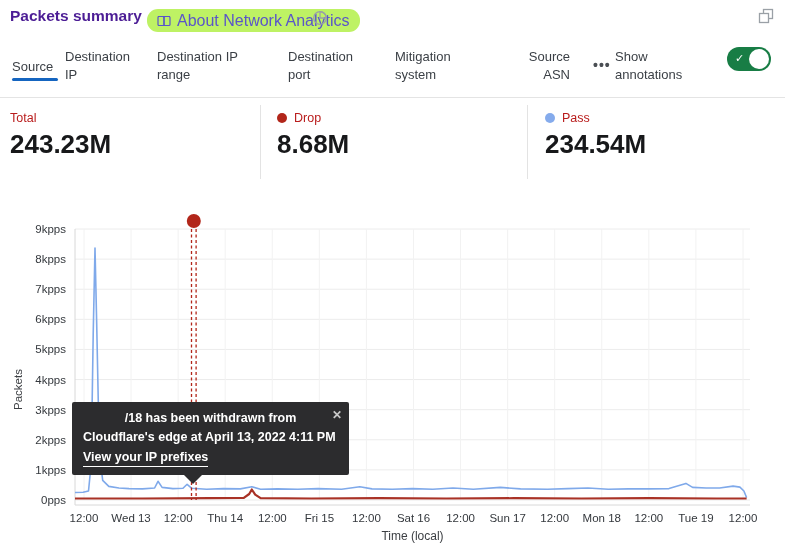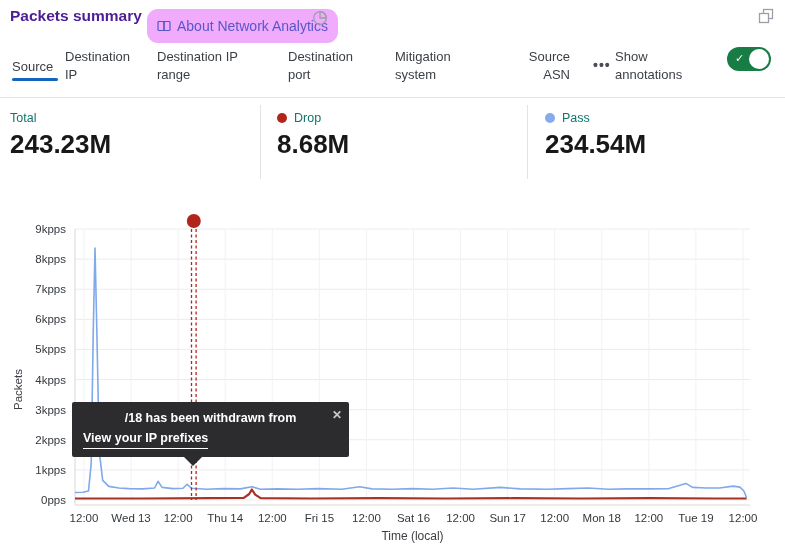--- a/index.html
+++ b/index.html
@@ -1,22 +1,22 @@
 <!DOCTYPE html>
 <html><head>
 <meta charset="utf-8">
 <style>
   html,body{margin:0;padding:0;background:#fff;}
   .page{position:relative;width:785px;height:555px;background:#fff;overflow:hidden;
         font-family:"Liberation Sans",sans-serif;color:#202124;}
 
   
   .title{position:absolute;left:10px;top:7px;font-size:15.5px;font-weight:bold;color:#4c1d95;}
-  .badge{position:absolute;left:147px;top:9px;height:34px;display:flex;align-items:center;gap:6px;
-         padding:0 10px;border-radius:11px;background:#f0abfc;color:#5a55c9;font-size:14px;cursor:pointer;}
+  .badge{position:absolute;left:147px;top:9px;height:23px;display:flex;align-items:center;gap:6px;
+         padding:0 10px;border-radius:11px;background:#bef264;color:#5a55c9;font-size:16px;cursor:pointer;}
   .pie-icon{position:absolute;left:312px;top:10px;width:16px;height:16px;cursor:pointer;}
   .popout{position:absolute;right:10px;top:8px;width:17px;height:17px;cursor:pointer;}
 
   
   .tabs{position:absolute;left:0;top:44px;width:785px;height:53px;border-bottom:1px solid #e4e4e4;
         font-size:13px;color:#3a3f45;line-height:1.42;}
   .tab{position:absolute;top:4px;cursor:pointer;}
   .tab.single{top:14px;}
   .tab-underline{position:absolute;left:12px;top:34px;width:46px;height:3px;background:#1565c0;border-radius:2px;}
   .t0{left:12px;} .t1{left:65px;width:76px;} .t2{left:157px;width:98px;} .t3{left:288px;width:84px;}
@@ -26,21 +26,21 @@
   .show-ann{position:absolute;left:615px;top:4px;width:90px;}
   .toggle{position:absolute;left:727px;top:3px;width:44px;height:24px;border-radius:12px;background:#187d45;
           cursor:pointer;}
   .toggle .check{position:absolute;left:8px;top:4px;color:#fff;font-size:11px;}
   .toggle .knob{position:absolute;right:2px;top:2px;width:20px;height:20px;border-radius:50%;background:#fff;}
 
   
   .stats{position:absolute;left:0;top:97px;width:785px;height:88px;}
   .stat{position:absolute;top:0;}
   .s0{left:10px;} .s1{left:277px;} .s2{left:545px;}
-  .stat-label{position:absolute;top:14px;font-size:12.5px;color:#0f766e;white-space:nowrap;display:flex;align-items:center;}
+  .stat-label{position:absolute;top:14px;font-size:12.5px;color:#b91c1c;white-space:nowrap;display:flex;align-items:center;}
   .dot{display:inline-block;width:10px;height:10px;border-radius:50%;margin-right:7px;}
   .stat-value{position:absolute;top:32px;font-size:26px;font-weight:600;color:#17181a;white-space:nowrap;}
   .vdiv{position:absolute;top:8px;width:1px;height:74px;background:#e3e3e3;}
   .d0{left:260px;} .d1{left:527px;}
 
   
   .chart-svg{position:absolute;left:0;top:195px;}
   svg text{font-family:"Liberation Sans",sans-serif;font-size:11.5px;fill:#34383d;}
   .ylabel{position:absolute;left:12px;top:410px;transform:rotate(-90deg);transform-origin:0 0;
           font-size:11.5px;color:#3c3f43;}
@@ -181,18 +181,19 @@
       <polyline points="75.0,303.5 142.5,303.5 210.0,303.2 243.8,302.9 249.2,299.0 251.8,294.5 255.2,299.6 260.6,303.2 311.3,303.5 378.8,303.2 446.3,303.5 513.8,303.2 581.3,303.5 648.8,303.2 716.3,303.5 746.6,303.5" fill="none" stroke="#a93226" stroke-width="2.2" stroke-linejoin="round"></polyline>
       <line x1="191.5" y1="34" x2="191.5" y2="305" stroke="#b2261a" stroke-width="1.3" stroke-dasharray="3 2.5"></line>
       <line x1="196.10000000000002" y1="34" x2="196.10000000000002" y2="305" stroke="#b2261a" stroke-width="1.3" stroke-dasharray="3 2.5"></line>
       <circle cx="193.8" cy="26" r="7" fill="#b2261a"></circle>
     </svg>
   <div class="ylabel">Packets</div>
   <div class="xlabel">Time (local)</div>
 
   <div class="tooltip">
     <div class="tt-line1">/18 has been withdrawn from</div>
+    <div>Cloudflare's edge at April 13, 2022 4:11 PM</div>
     <div><span class="tt-link">View your IP prefixes</span></div>
     <span class="tt-close">✕</span>
     <span class="tt-caret"></span>
   </div>
 
 </div>
 
 </body></html>

